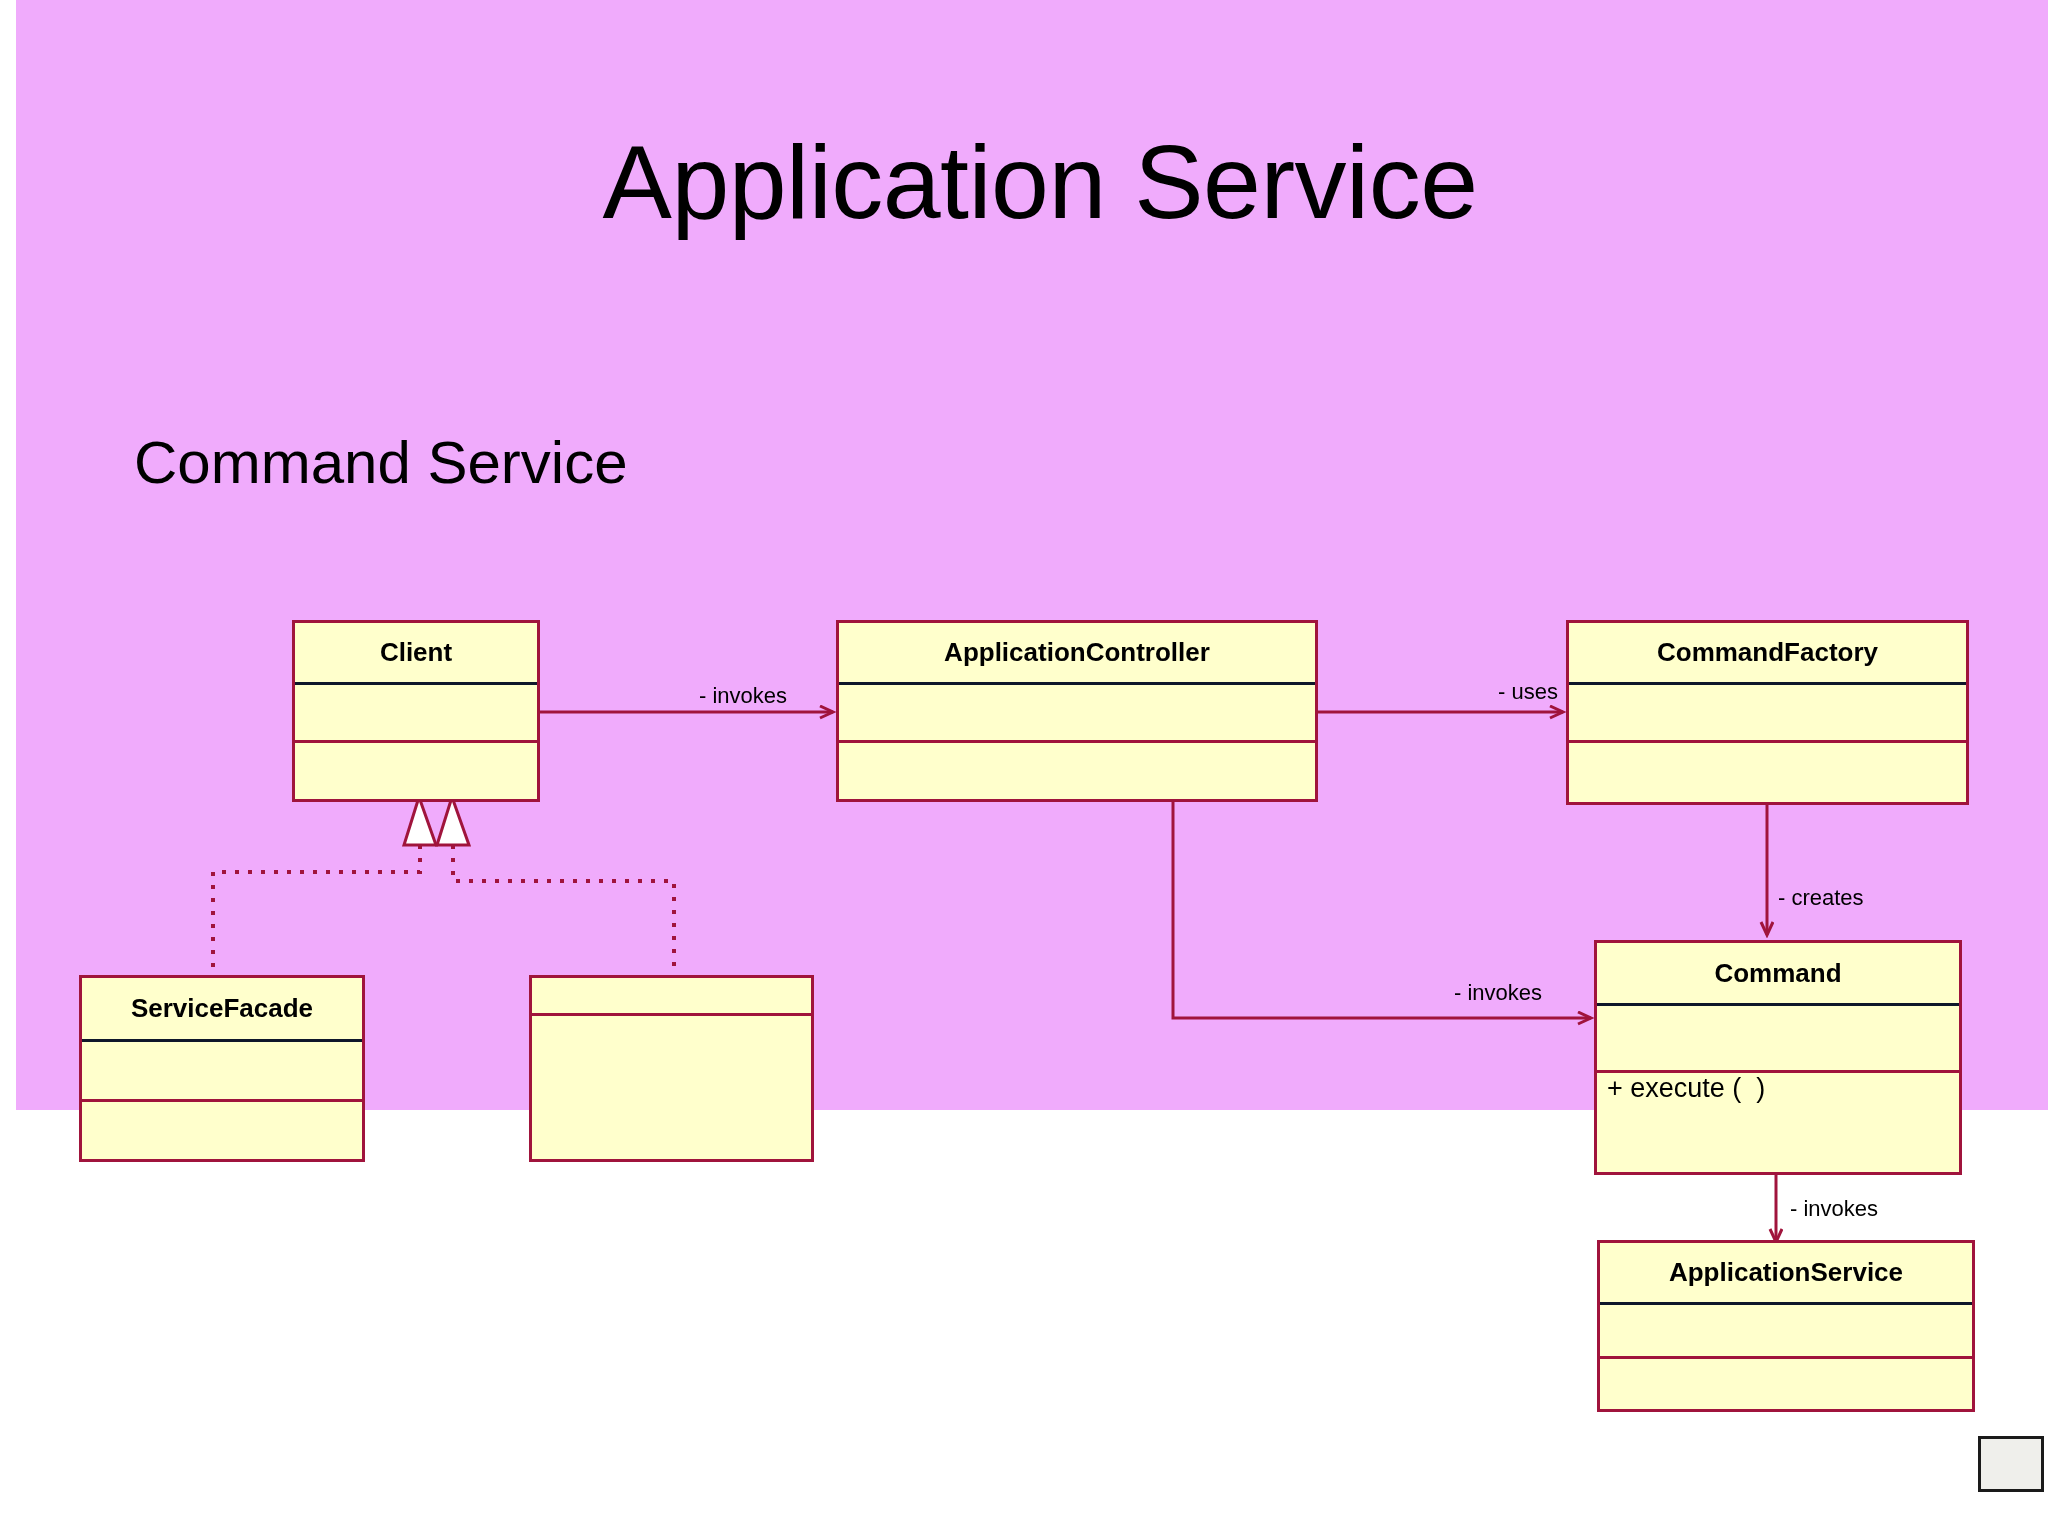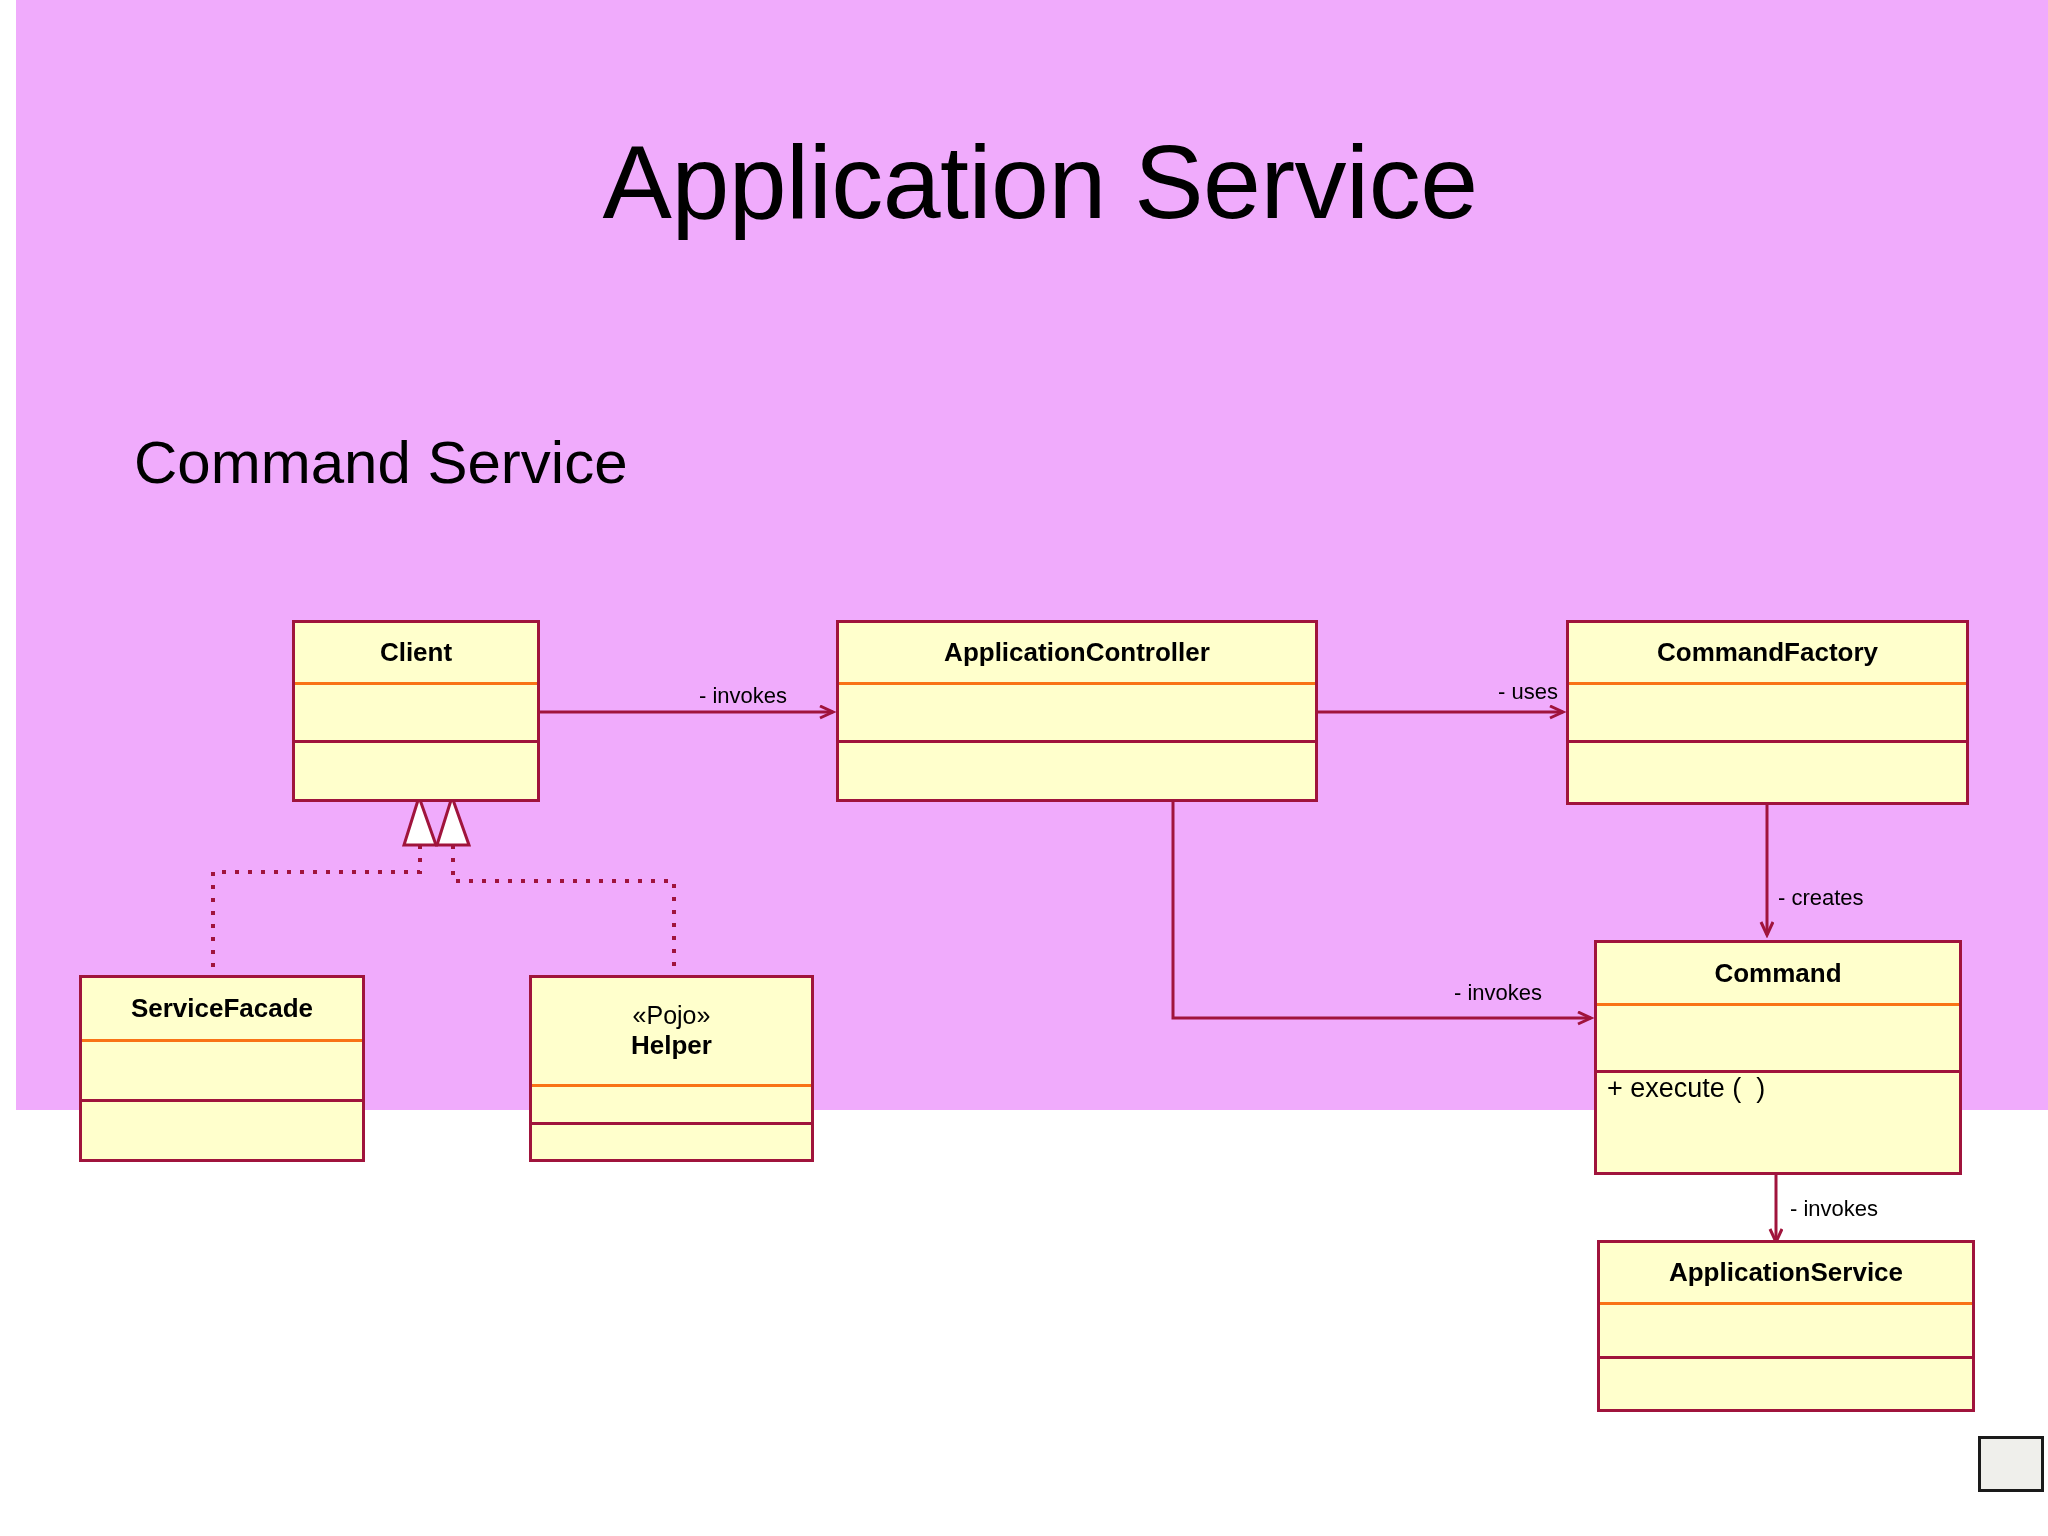--- a/index.html
+++ b/index.html
@@ -50,21 +50,21 @@
   .uml-class {
     position: absolute;
     box-sizing: border-box;
     background: #ffffcc;
     border: 3px solid #A0143C;
     display: flex;
     flex-direction: column;
   }
   .uml-name-compartment {
     box-sizing: border-box;
-    border-bottom: 3px solid #f97316;
+    border-bottom: 3px solid #0f172a;
     display: flex;
     flex-direction: column;
     align-items: center;
     justify-content: center;
     text-align: center;
     padding: 2px 6px;
   }
   .uml-compartment {
     box-sizing: border-box;
     display: flex;
@@ -209,24 +209,20 @@
 
   <div class="uml-class" style="left:63px; top:975px; width:286px; height:187px;">
     <div class="uml-name-compartment" style="height:64px;">
       <span class="uml-class-name">ServiceFacade</span>
     </div>
     <div class="uml-compartment divider" style="height:60px;"></div>
     <div class="uml-compartment" style="flex:1;"></div>
   </div>
 
   <div class="uml-class" style="left:513px; top:975px; width:285px; height:187px;">
-    <div class="uml-name-compartment" style="height:109px;">
-      <span class="uml-stereotype">«Pojo»</span>
-      <span class="uml-class-name">Helper</span>
-    </div>
     <div class="uml-compartment divider" style="height:38px;"></div>
     <div class="uml-compartment" style="flex:1;"></div>
   </div>
 
   <div class="uml-class" style="left:1578px; top:940px; width:368px; height:235px;">
     <div class="uml-name-compartment" style="height:63px;">
       <span class="uml-class-name">Command</span>
     </div>
     <div class="uml-compartment divider" style="height:67px;"></div>
     <div class="uml-compartment" style="flex:1;">

